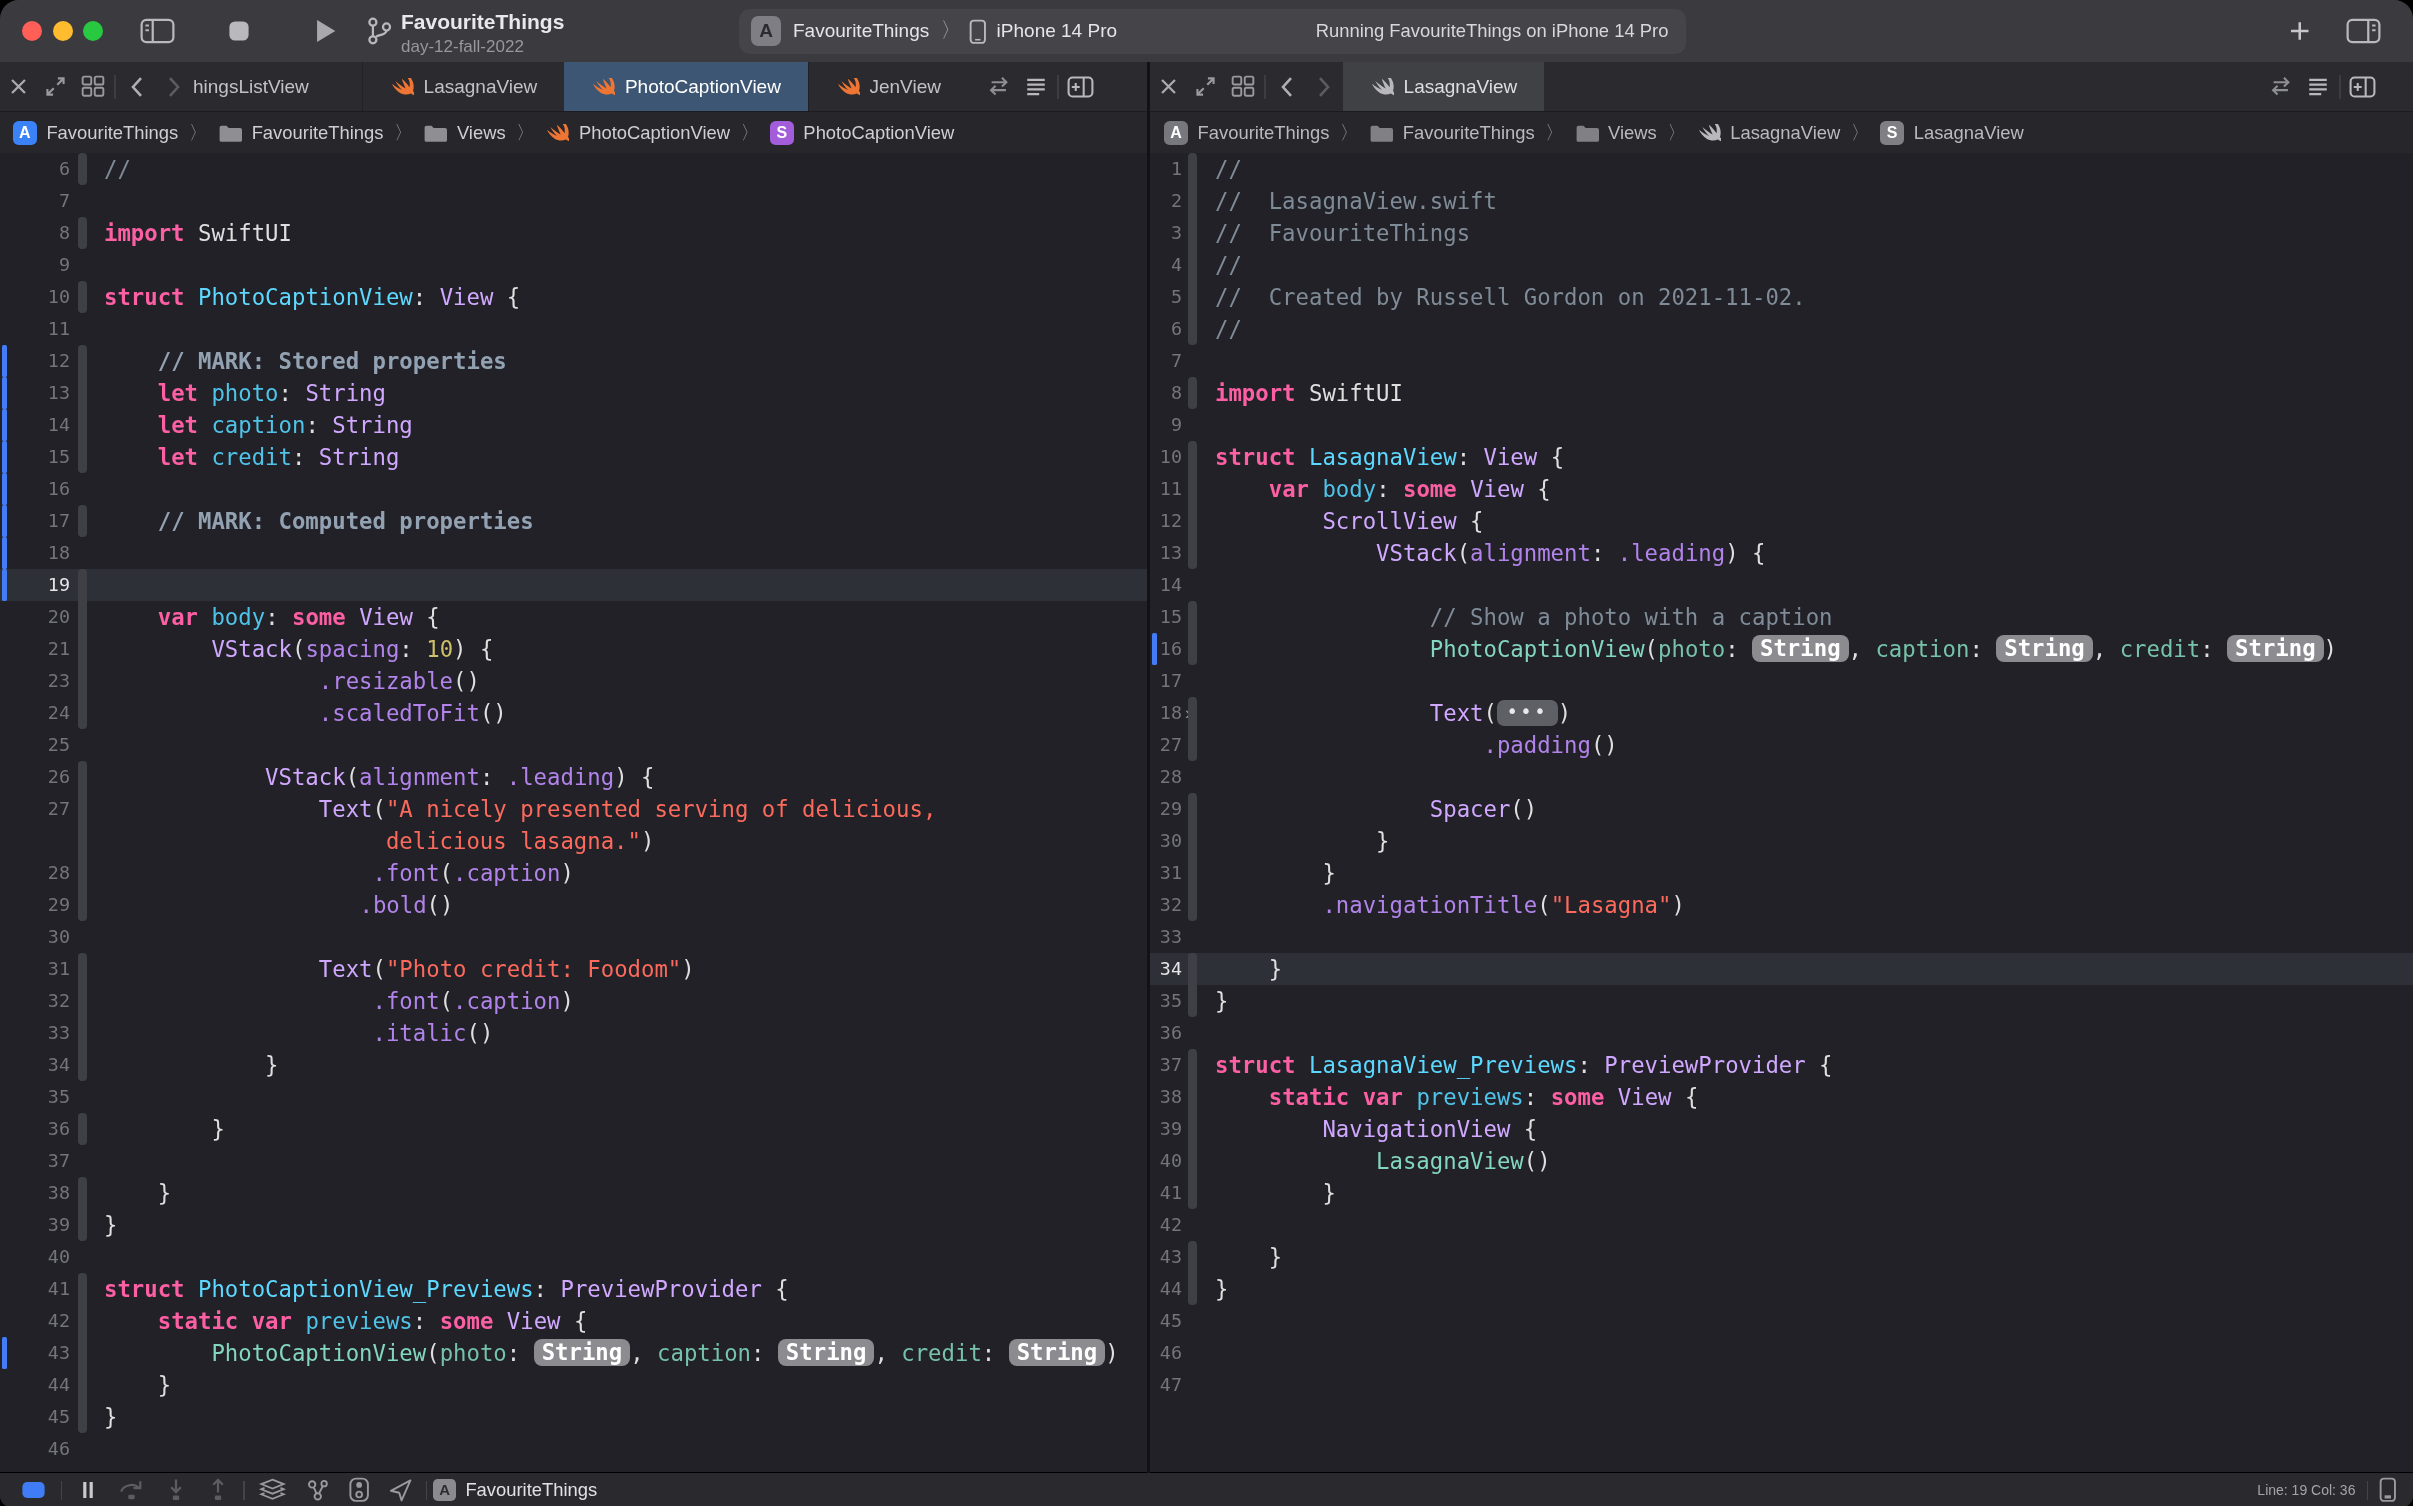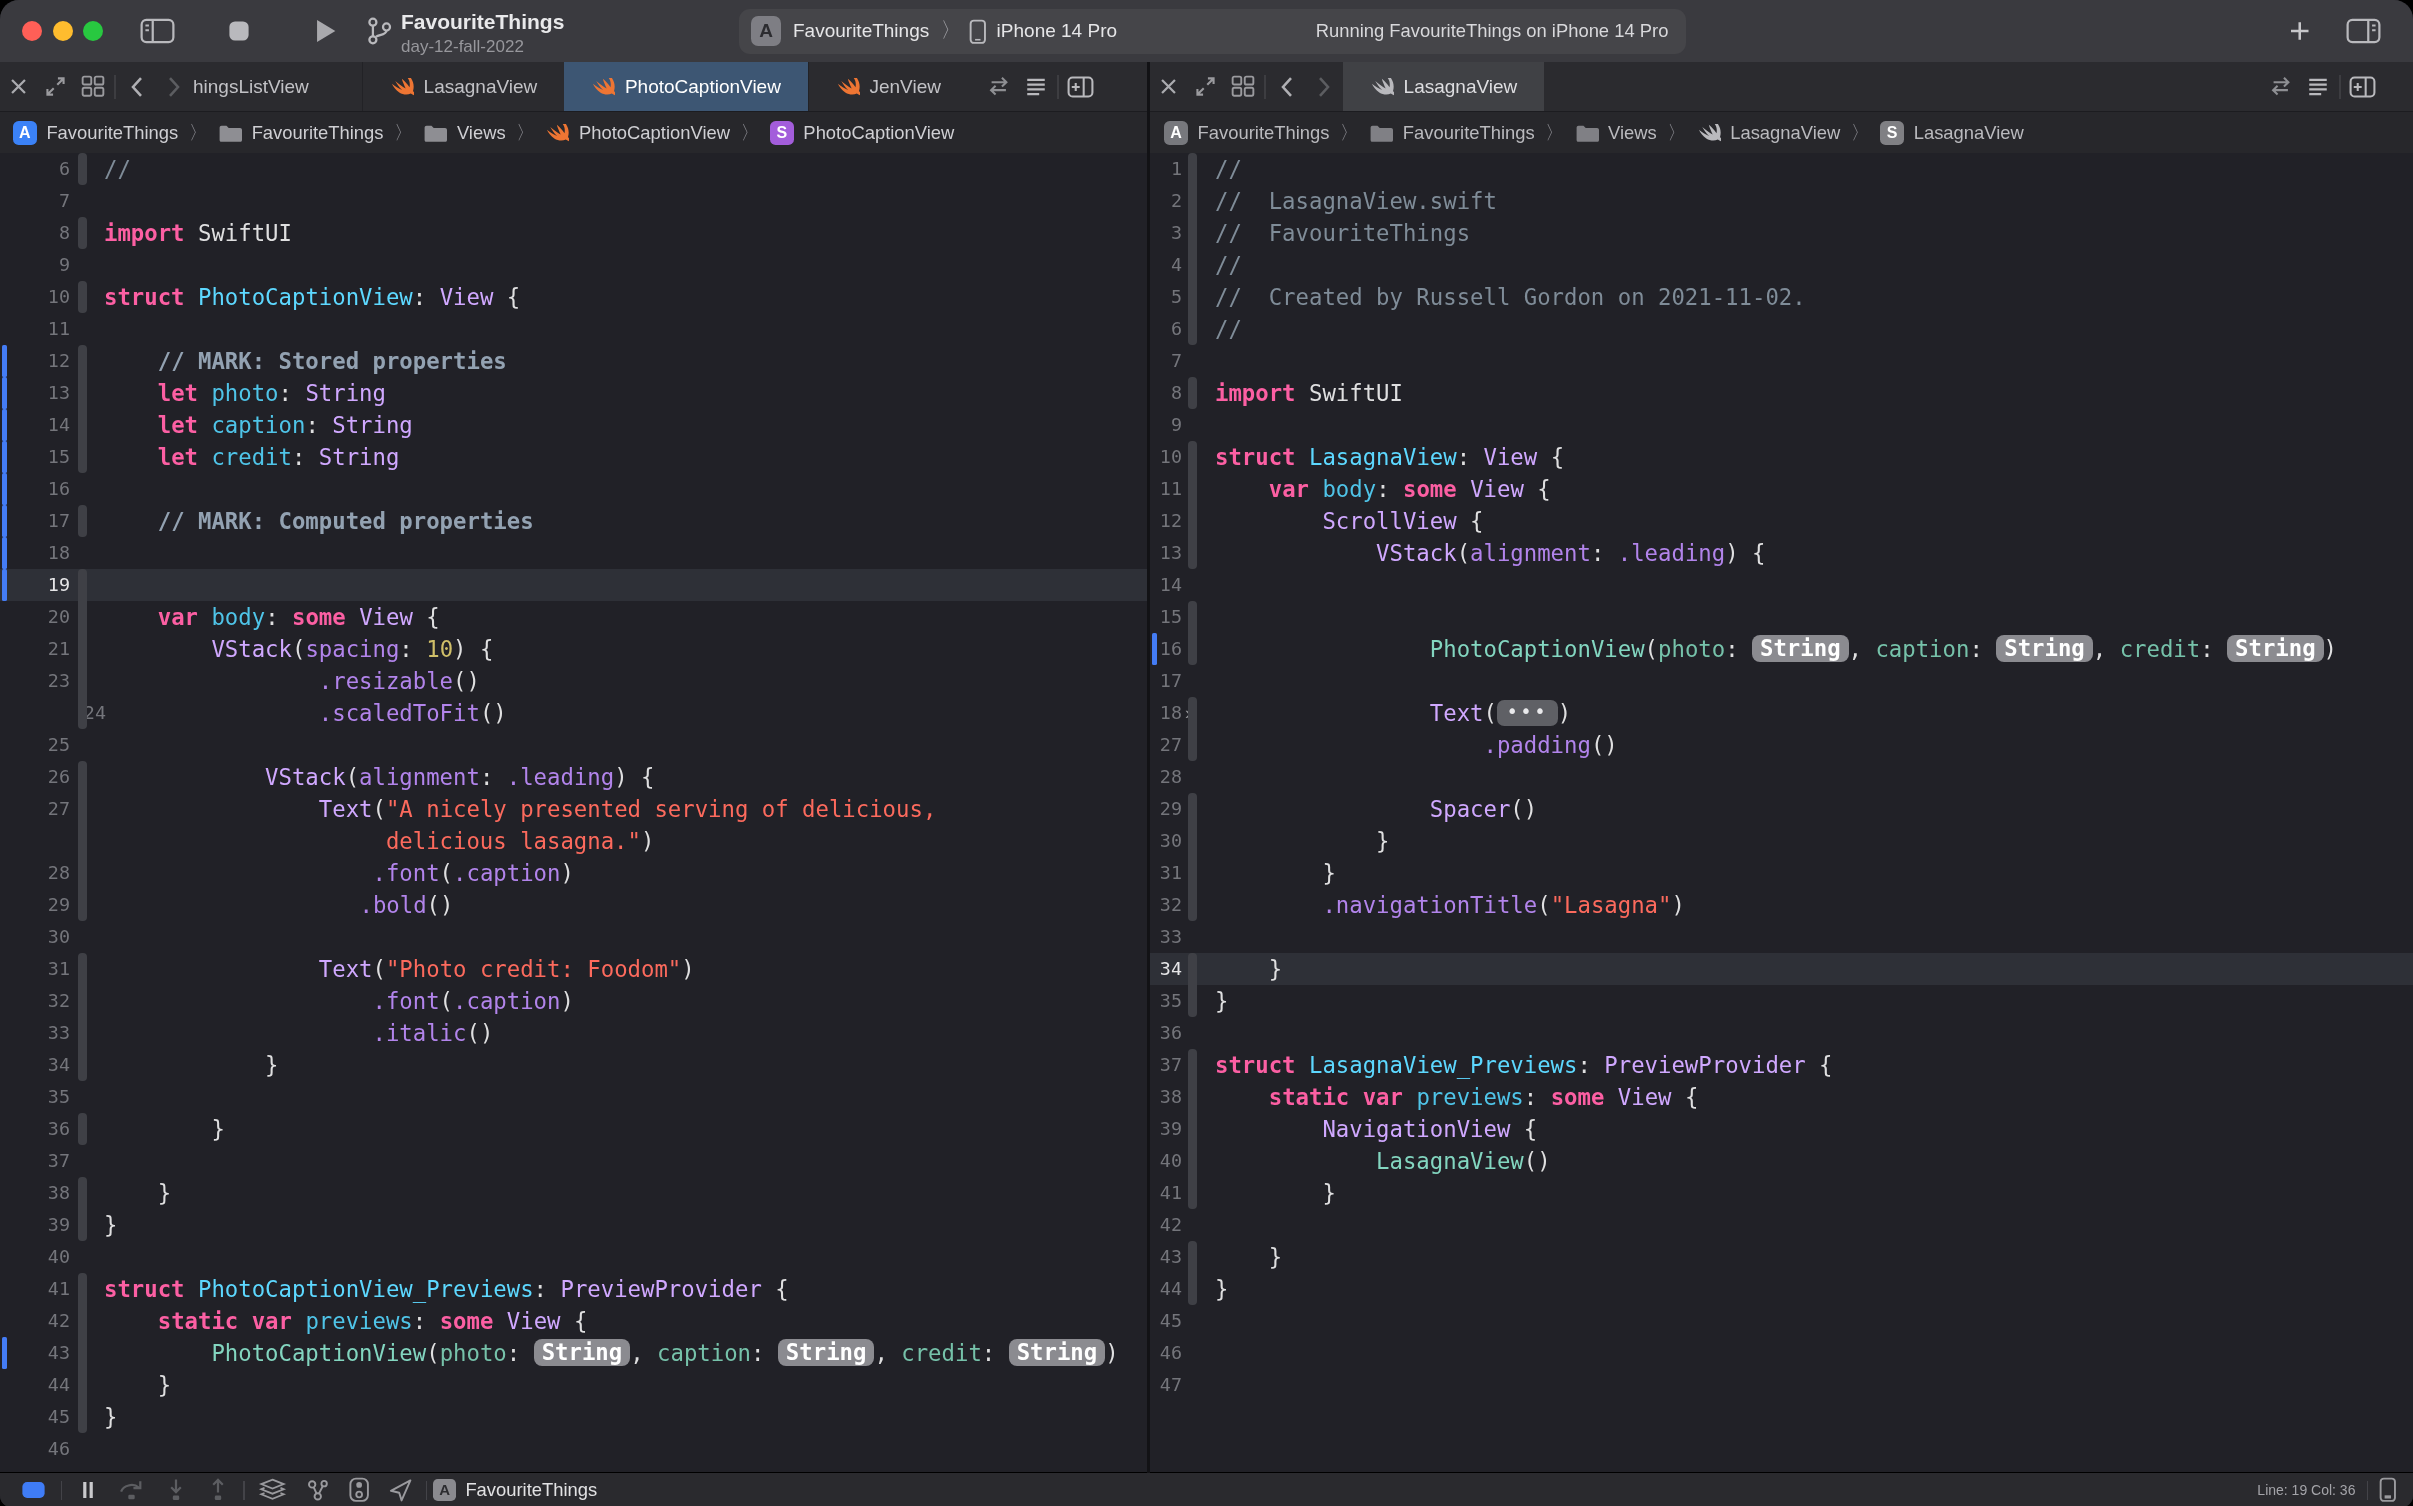--- a/index.html
+++ b/index.html
@@ -490,21 +490,21 @@
           <div class="num" style="width: 70px;">21</div>
           <div class="ribbon" style="left: 78px;"></div>
           <div class="code" style="left: 104px;"><span class="tok-pl">        </span><span class="tok-type">VStack</span><span class="tok-pl">(</span><span class="tok-fn">spacing</span><span class="tok-pl">: </span><span class="tok-num">10</span><span class="tok-pl">) {</span></div>
         </div>
         <div class="row">
           <div class="num" style="width: 70px;">23</div>
           <div class="ribbon" style="left: 78px;"></div>
           <div class="code" style="left: 104px;"><span class="tok-pl">                </span><span class="tok-fn">.resizable</span><span class="tok-pl">()</span></div>
         </div>
         <div class="row">
-          <div class="num" style="width: 70px; margin-left: 36px;">24</div>
+          <div class="num" style="width: 70px;">24</div>
           <div class="ribbon cap-b" style="left: 78px;"></div>
           <div class="code" style="left: 104px;"><span class="tok-pl">                </span><span class="tok-fn">.scaledToFit</span><span class="tok-pl">()</span></div>
         </div>
         <div class="row">
           <div class="num" style="width: 70px;">25</div>
           <div class="code" style="left: 104px;"></div>
         </div>
         <div class="row">
           <div class="num" style="width: 70px;">26</div>
           <div class="ribbon cap-t" style="left: 78px;"></div>
@@ -675,20 +675,21 @@
           <div class="ribbon cap-b" style="left: 38px;"></div>
           <div class="code" style="left: 65px;"><span class="tok-pl">            </span><span class="tok-type">VStack</span><span class="tok-pl">(</span><span class="tok-fn">alignment</span><span class="tok-pl">: </span><span class="tok-fn">.leading</span><span class="tok-pl">) {</span></div>
         </div>
         <div class="row">
           <div class="num" style="width: 32px;">14</div>
           <div class="code" style="left: 65px;"></div>
         </div>
         <div class="row">
           <div class="num" style="width: 32px;">15</div>
           <div class="ribbon cap-t" style="left: 38px;"></div>
+          <div class="code" style="left: 65px;"><span class="tok-pl">                </span><span class="tok-cmt">// Show a photo with a caption</span></div>
         </div>
         <div class="row">
           <div class="bluebar"></div>
           <div class="num" style="width: 32px;">16</div>
           <div class="ribbon cap-b" style="left: 38px;"></div>
           <div class="code" style="left: 65px;"><span class="tok-pl">                </span><span class="tok-proj">PhotoCaptionView</span><span class="tok-pl">(</span><span class="tok-plbl">photo</span><span class="tok-pl">: </span><span class="tok-ph">String</span><span class="tok-pl">, </span><span class="tok-plbl">caption</span><span class="tok-pl">: </span><span class="tok-ph">String</span><span class="tok-pl">, </span><span class="tok-plbl">credit</span><span class="tok-pl">: </span><span class="tok-ph">String</span><span class="tok-pl">)</span></div>
         </div>
         <div class="row">
           <div class="num" style="width: 32px;">17</div>
           <div class="code" style="left: 65px;"></div>

